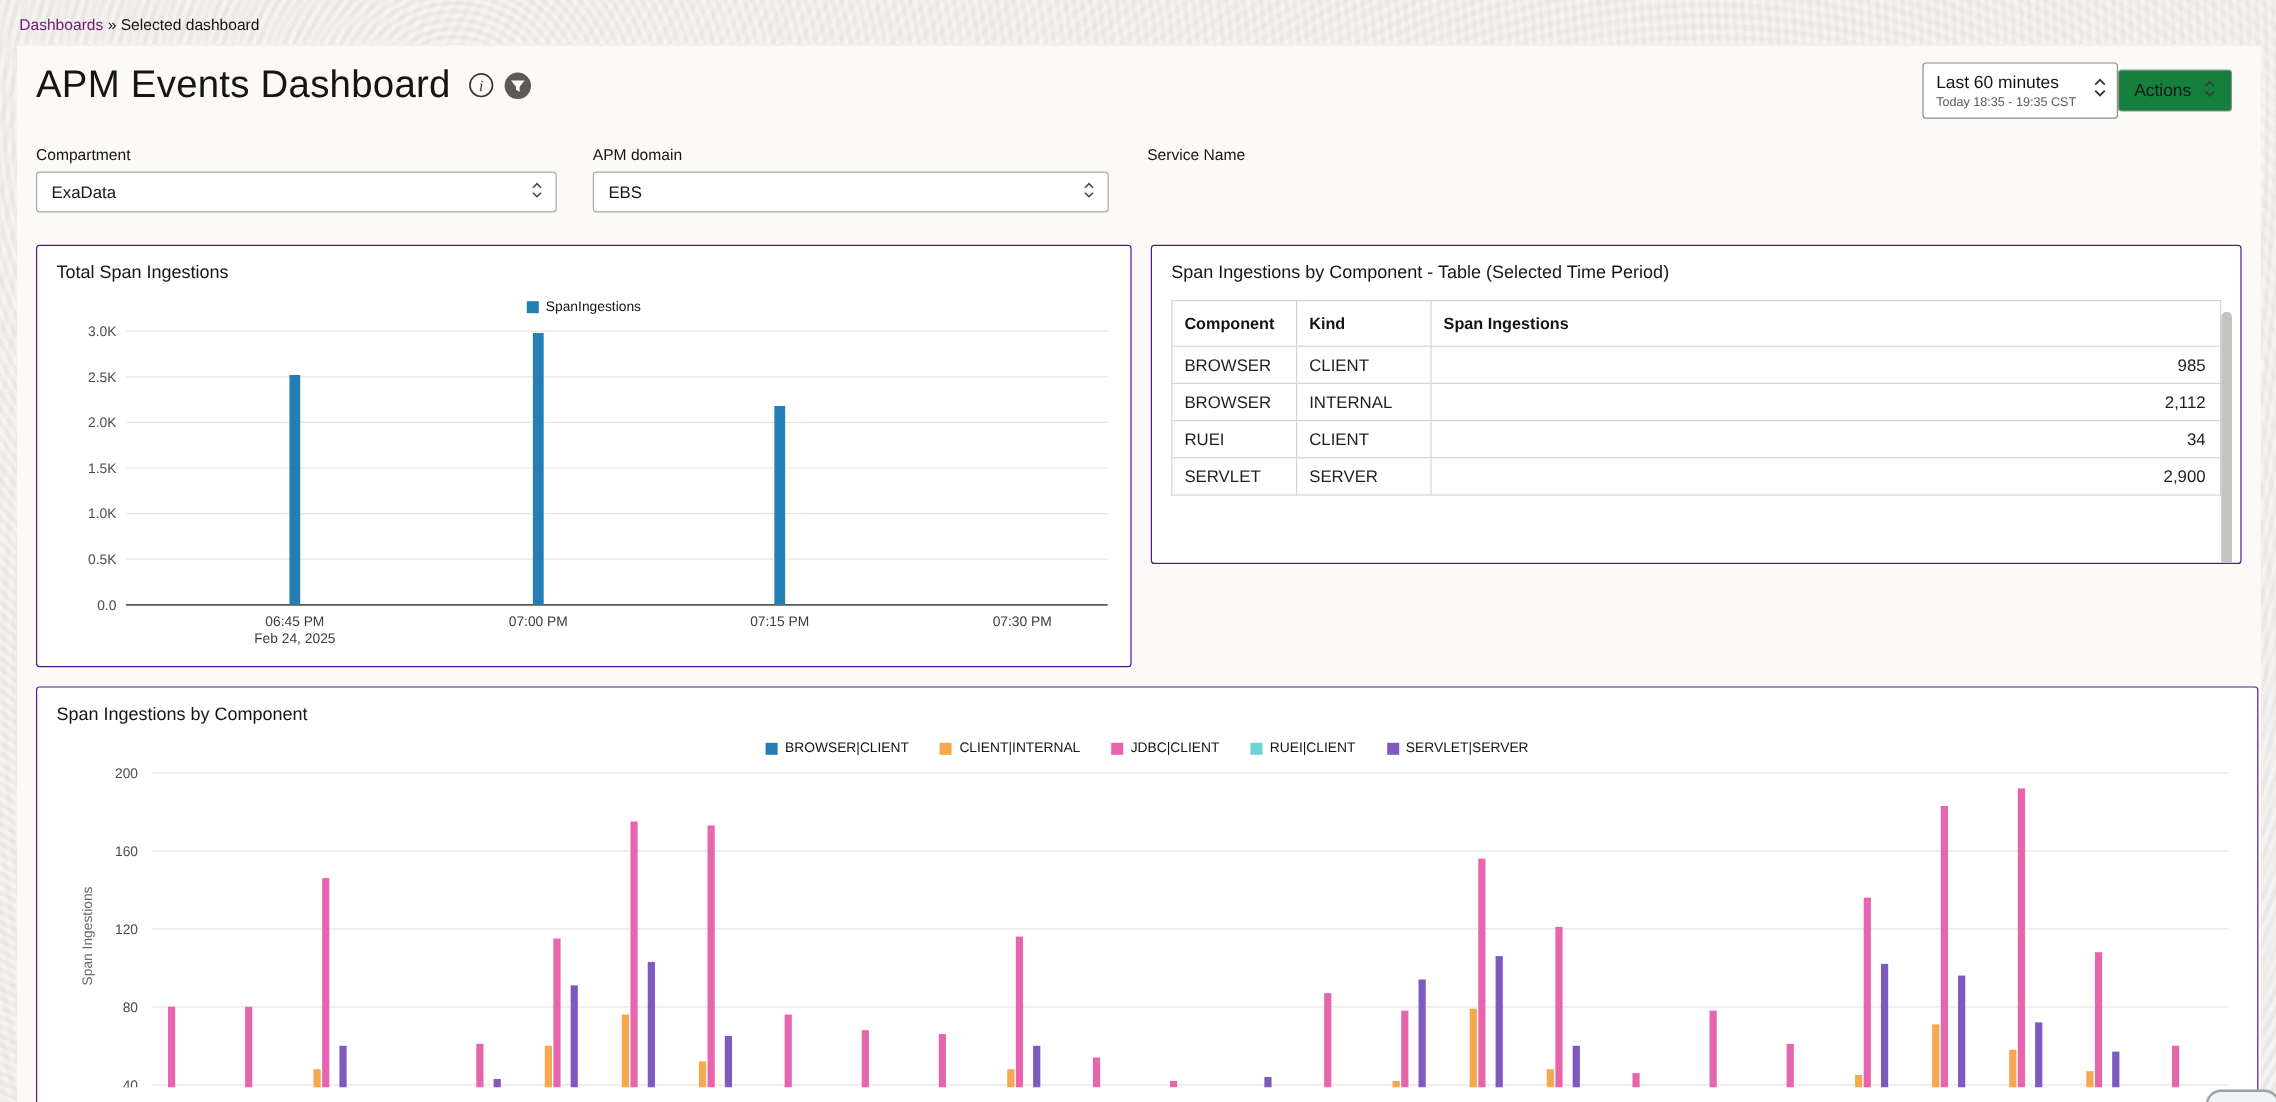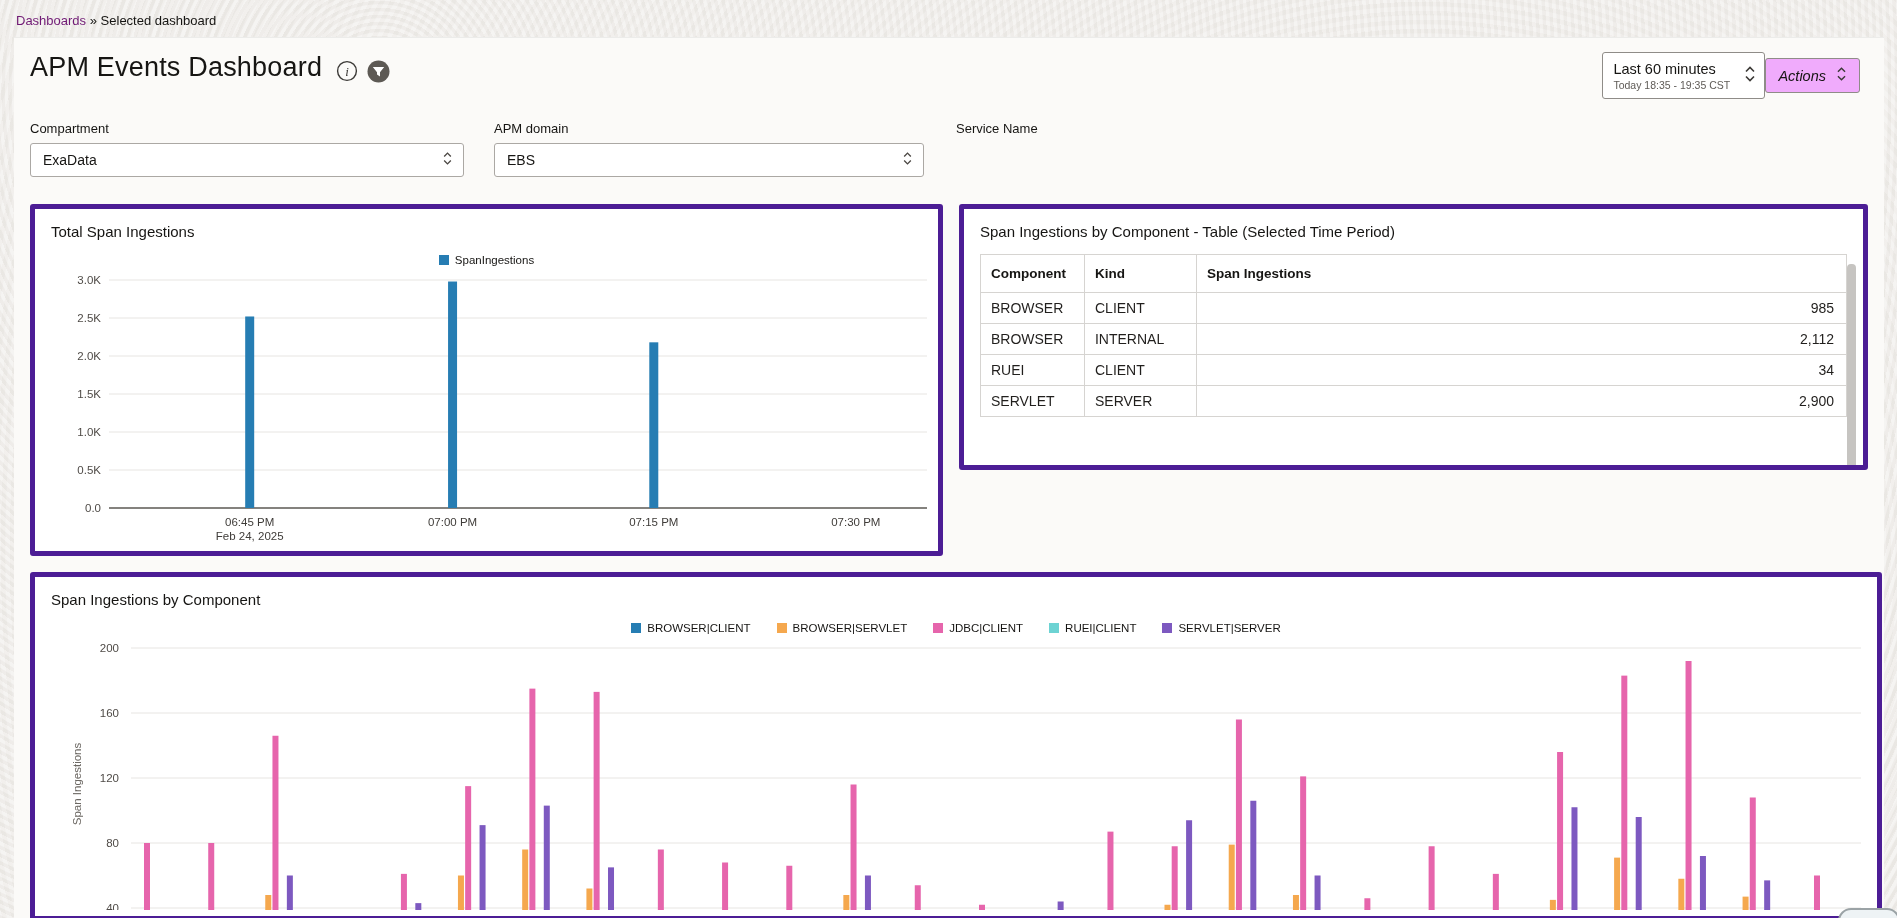--- a/index.html
+++ b/index.html
@@ -15,36 +15,36 @@
   .breadcrumb { padding:13px 0 0 16px; font-size:13px; }
   .breadcrumb a { color:#701a75; text-decoration:none; cursor:pointer; }
   .breadcrumb .sep, .breadcrumb .cur { color:#161513; }
 
   .panel {
     position:absolute; left:14px; right:13px; top:37px; height:930px;
     background:#fbfaf8; border-top:1px solid #ececea;
     padding:14px 16px 0 16px;
   }
   .titlebar { display:flex; align-items:flex-start; }
-  .page-title { font-size:27px; font-weight:400; color:#161513; letter-spacing:0.2px; }
+  .page-title { font-size:32px; font-weight:400; color:#161513; letter-spacing:0.2px; }
   .title-icons { display:flex; align-items:center; gap:9px; margin:8px 0 0 14px; }
   .icon-btn { width:22px; height:22px; display:inline-flex; align-items:center; justify-content:center; cursor:pointer; }
 
   .top-controls { margin-left:auto; display:flex; align-items:flex-start; padding-right:8px; }
   .time-box {
     width:163px; height:47px; background:#fff; border:1px solid #8f8c88; border-radius:3px;
     display:flex; align-items:center; padding:4px 8px 4px 10px; cursor:pointer;
   }
   .time-text { flex:1; }
   .time-label { font-size:14.5px; color:#161513; }
   .time-detail { font-size:10.5px; color:#5f5b57; margin-top:2px; }
   .actions-btn {
-    margin-top:6px; height:35px; min-width:94px; background:#f0abfc; border:1px solid #8f8c88; border-radius:3px;
+    margin-top:6px; height:35px; min-width:94px; background:#15803d; border:1px solid #8f8c88; border-radius:3px;
     display:flex; align-items:center; justify-content:center; gap:10px; padding:0 12px;
-    font-size:14.5px; color:#161513; cursor:pointer;font-style:italic;
+    font-size:14.5px; color:#161513; cursor:pointer;
   }
   .updown { display:inline-block; }
 
   .filters { display:flex; margin-top:22px; }
   .filter-group { display:flex; flex-direction:column; }
   .filter-label { font-size:13px; color:#161513; margin-bottom:7px; }
   .select {
     height:34px; background:#fff; border:1px solid #aba8a4; border-radius:3px;
     display:flex; align-items:center; padding:0 10px 0 12px; font-size:14px; cursor:pointer;
   }
@@ -59,21 +59,21 @@
     font-size:14px; padding:0 10px; font-family:inherit; color:#161513; background:#fff; outline:none;
   }
   .combo input::placeholder { color:#6b6762; }
   .combo .combo-btn {
     width:33px; height:36px; border:1px solid #8f8c88; border-left:none; border-radius:0 3px 3px 0;
     background:#fff; display:flex; align-items:center; justify-content:center; cursor:pointer;
   }
 
   .cards-row { display:flex; gap:16px; margin-top:27px; }
   .card {
-    background:#fff; border:5px solid #4c1d95; border-radius:3px; position:relative; overflow:hidden;
+    background:#fff; border:1px solid #4c1d95; border-radius:3px; position:relative; overflow:hidden;
   }
   .card-total { width:920px; height:352px; padding:14px 16px; }
   .card-table { width:916px; height:266px; padding:14px 16px; }
   .card-wide { width:1852px; height:349px; margin-top:16px; padding:14px 16px; }
   .card-title { font-size:15px; color:#161513; }
 
   .legend-row { display:flex; justify-content:center; gap:26px; margin-top:14px; }
   .legend-item { display:flex; align-items:center; gap:6px; font-size:11.5px; color:#161513; }
   .legend-swatch { width:10px; height:10px; display:inline-block; }
 
@@ -260,21 +260,21 @@
 
   <div class="card card-wide">
     <div class="card-title">Span Ingestions by Component</div>
     <div class="legend-row" id="legend-1">
         <span class="legend-item">
           <span class="legend-swatch" style="background: rgb(38, 125, 179);"></span>
           <span>BROWSER|CLIENT</span>
         </span>
         <span class="legend-item">
           <span class="legend-swatch" style="background: rgb(245, 168, 78);"></span>
-          <span>BROWSER|SERVLET</span>
+          <span>CLIENT|INTERNAL</span>
         </span>
         <span class="legend-item">
           <span class="legend-swatch" style="background: rgb(230, 101, 172);"></span>
           <span>JDBC|CLIENT</span>
         </span>
         <span class="legend-item">
           <span class="legend-swatch" style="background: rgb(109, 211, 211);"></span>
           <span>RUEI|CLIENT</span>
         </span>
         <span class="legend-item">

